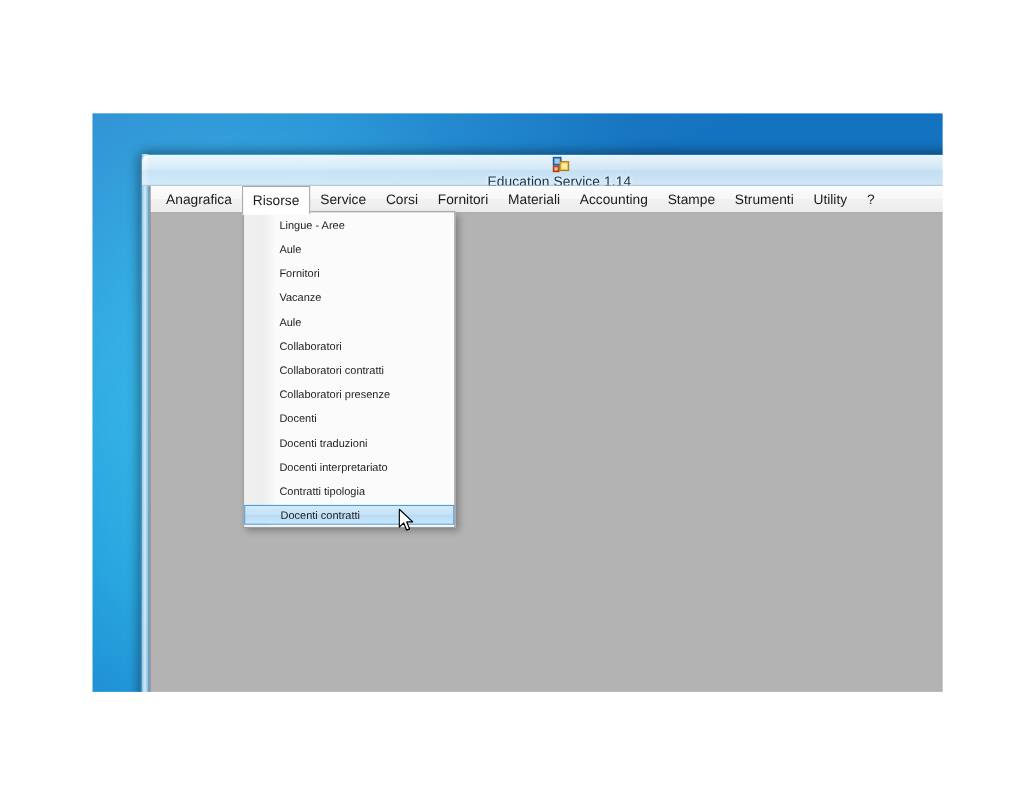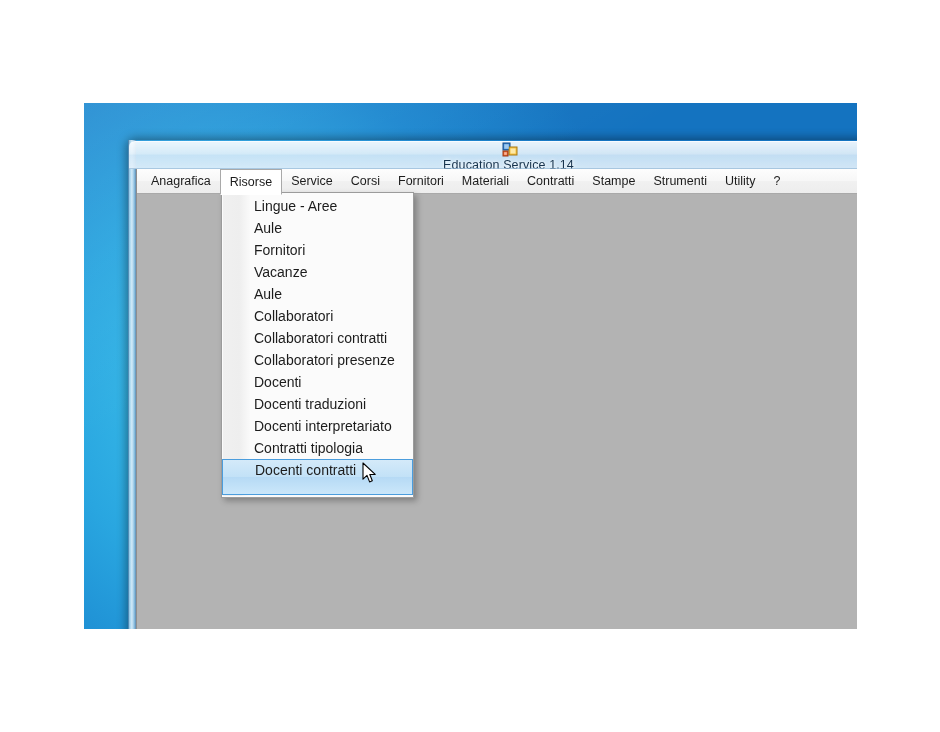--- a/index.html
+++ b/index.html
@@ -184,33 +184,33 @@
     bottom: 1px;
     width: 27px;
     background: linear-gradient(90deg, #f0f0f0 0%, #eeeeee 60%, #fafafa 100%);
     pointer-events: none;
   }
   .dd-item {
     position: relative;
     height: 22px;
     line-height: 22px;
     padding-left: 32px;
-    font-size: 14px;
+    font-size: 10px;
     color: #1c1c1c;
     white-space: nowrap;
     cursor: default;
     z-index: 2;
     box-sizing: border-box;
   }
   .dd-item.selected {
     width: 191px;
     margin-left: 0px;
     background: linear-gradient(180deg, #d4eaf9 0%, #c2e1f7 50%, #b6daf5 51%, #cbe7fa 100%);
     border: 1px solid #4b9ddd;
-    height: 36px;
+    height: 18px;
     line-height: 20px;
     box-sizing: border-box;
   }
 
   
   #cursor {
     position: absolute;
     left: 362px;
     top: 462px;
     width: 16px;
@@ -274,21 +274,21 @@
 
       <div class="menu-item">
         <span>Fornitori</span>
       </div>
 
       <div class="menu-item">
         <span>Materiali</span>
       </div>
 
       <div class="menu-item">
-        <span>Contratti</span>
+        <span>Accounting</span>
       </div>
 
       <div class="menu-item">
         <span>Stampe</span>
       </div>
 
       <div class="menu-item">
         <span>Strumenti</span>
       </div>
 

